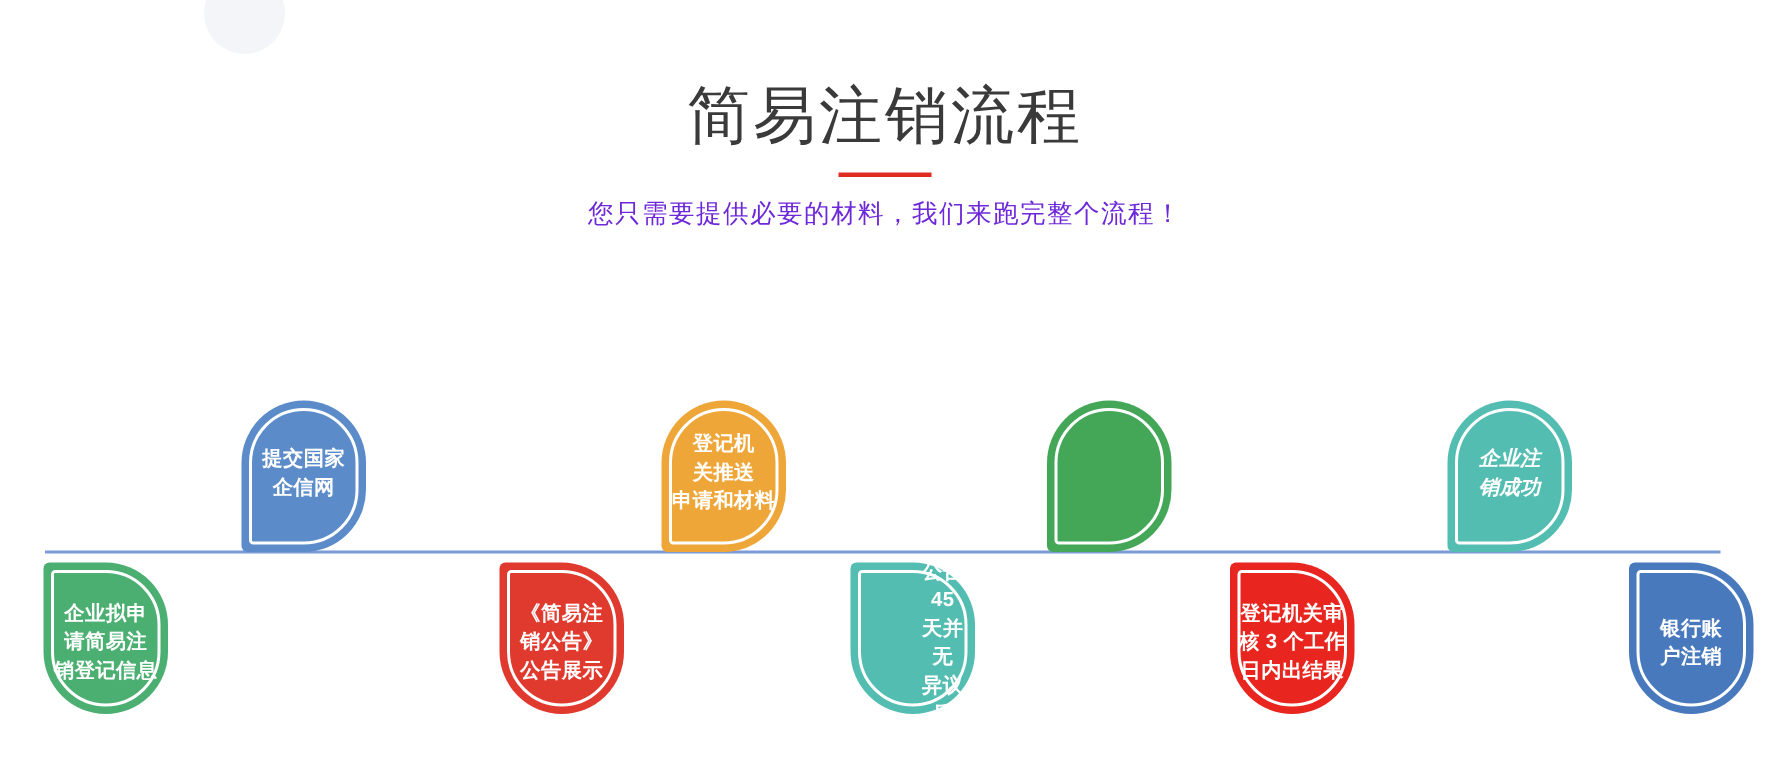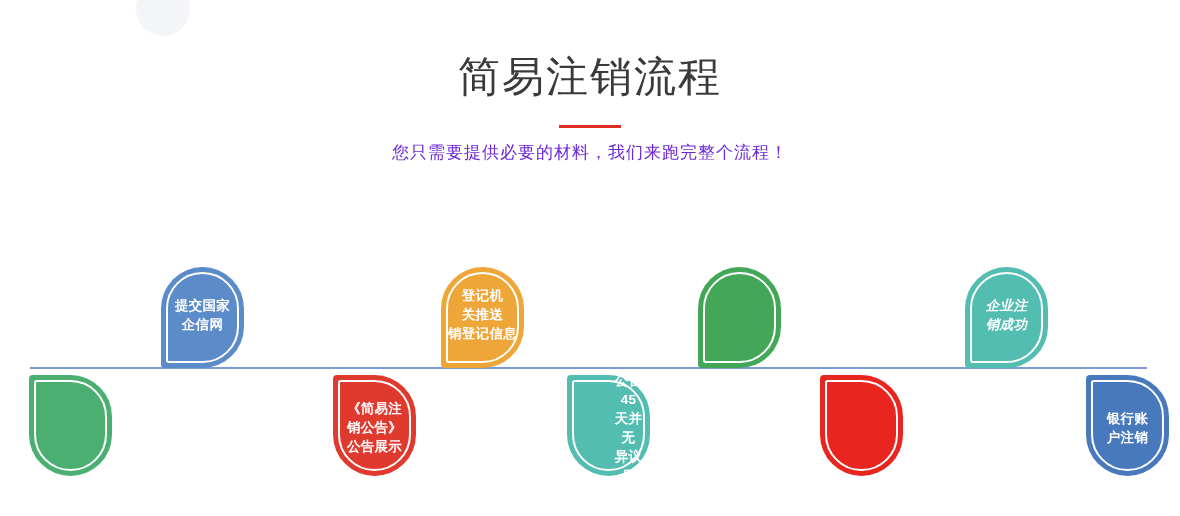--- a/index.html
+++ b/index.html
@@ -15,21 +15,21 @@
     position:absolute;left:136px;top:-18px;
     width:54px;height:54px;border-radius:50%;
     background:#f3f5f9;
   }
   
   #header{
     position:absolute;left:0;top:0;width:1180px;
     text-align:center;
   }
   #page-title{
-    margin:0;padding:14px;
+    margin:0;padding:4px;
     font-size:42px;line-height:42px;
     font-weight:400;
     color:#3a3a3a;
     letter-spacing:2px;
     padding-top:56px;
   }
   #title-underline{
     width:62px;height:3px;
     background:#e02b20;
     margin:13px auto 0 auto;
@@ -112,55 +112,61 @@
   <div id="title-underline" style="background: rgb(224, 43, 32);"></div>
   <p id="page-subtitle" style="color: #6d28d9;">您只需要提供必要的材料，我们来跑完整个流程！</p>
 </div>
 
 <div id="timeline">
   <div id="timeline-axis" style="background: rgb(123, 154, 216);"></div>
   <div id="pin-container">
       <div class="pin down" style="left: 29px; top: 375px;">
         <div class="pin-body" style="background: rgb(76, 175, 114);"></div>
         <div class="pin-ring"></div>
+        <div class="pin-label">企业拟申
+请简易注
+销登记信息</div>
       </div>
       <div class="pin up" style="left: 161px; top: 267px;">
         <div class="pin-body" style="background: rgb(91, 139, 201);"></div>
         <div class="pin-ring"></div>
         <div class="pin-label">提交国家
 企信网</div>
       </div>
       <div class="pin down" style="left: 288px; top: 375px; margin-left: 45px;">
         <div class="pin-body" style="background: rgb(224, 58, 47);"></div>
         <div class="pin-ring"></div>
         <div class="pin-label">《简易注
 销公告》
 公告展示</div>
       </div>
       <div class="pin up" style="left: 441px; top: 267px;">
         <div class="pin-body" style="background: rgb(239, 166, 56);"></div>
         <div class="pin-ring"></div>
         <div class="pin-label">登记机
 关推送
-销登记信息</div>
+申请和材料</div>
       </div>
       <div class="pin down" style="left: 567px; top: 375px; padding-left: 40px;">
         <div class="pin-body" style="background: rgb(83, 189, 177);"></div>
         <div class="pin-ring"></div>
         <div class="pin-label">公告 45
 天并无
 异议后</div>
       </div>
       <div class="pin up" style="left: 698px; top: 267px;">
         <div class="pin-body" style="background: rgb(67, 167, 87);"></div>
         <div class="pin-ring"></div>
       </div>
       <div class="pin down" style="left: 820px; top: 375px;">
         <div class="pin-body" style="background: rgb(232, 38, 31);"></div>
         <div class="pin-ring"></div>
+        <div class="pin-label">登记机关审
+核 3 个工作
+日内出结果</div>
       </div>
       <div class="pin up" style="left: 965px; top: 267px; font-style: italic;">
         <div class="pin-body" style="background: rgb(83, 189, 177);"></div>
         <div class="pin-ring"></div>
         <div class="pin-label">企业注
 销成功</div>
       </div>
       <div class="pin down" style="left: 1086px; top: 375px;">
         <div class="pin-body" style="background: rgb(72, 121, 189);"></div>
         <div class="pin-ring"></div>

